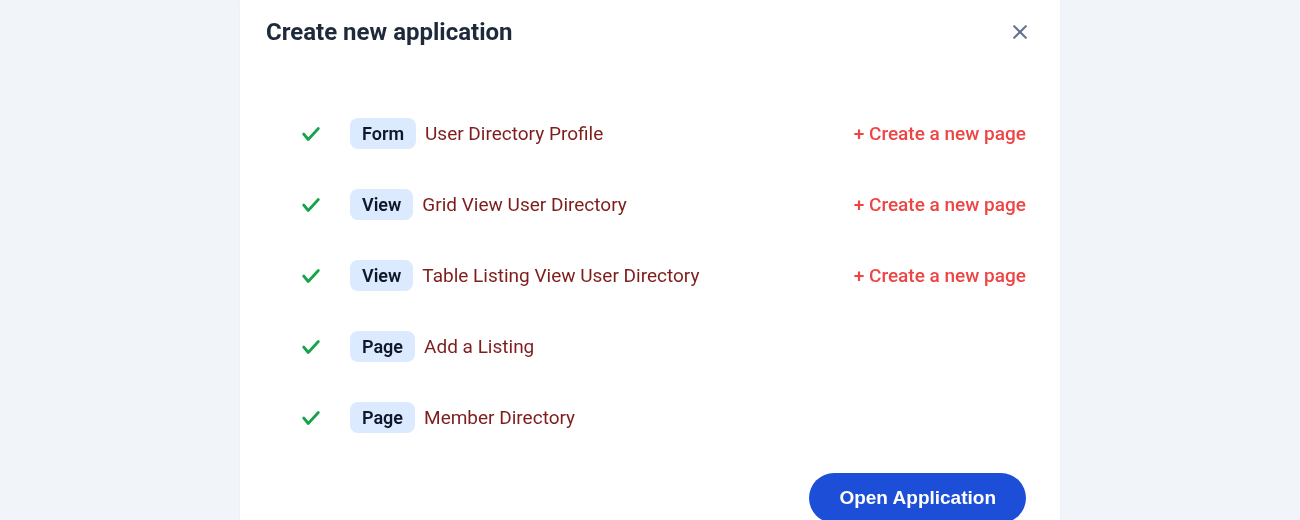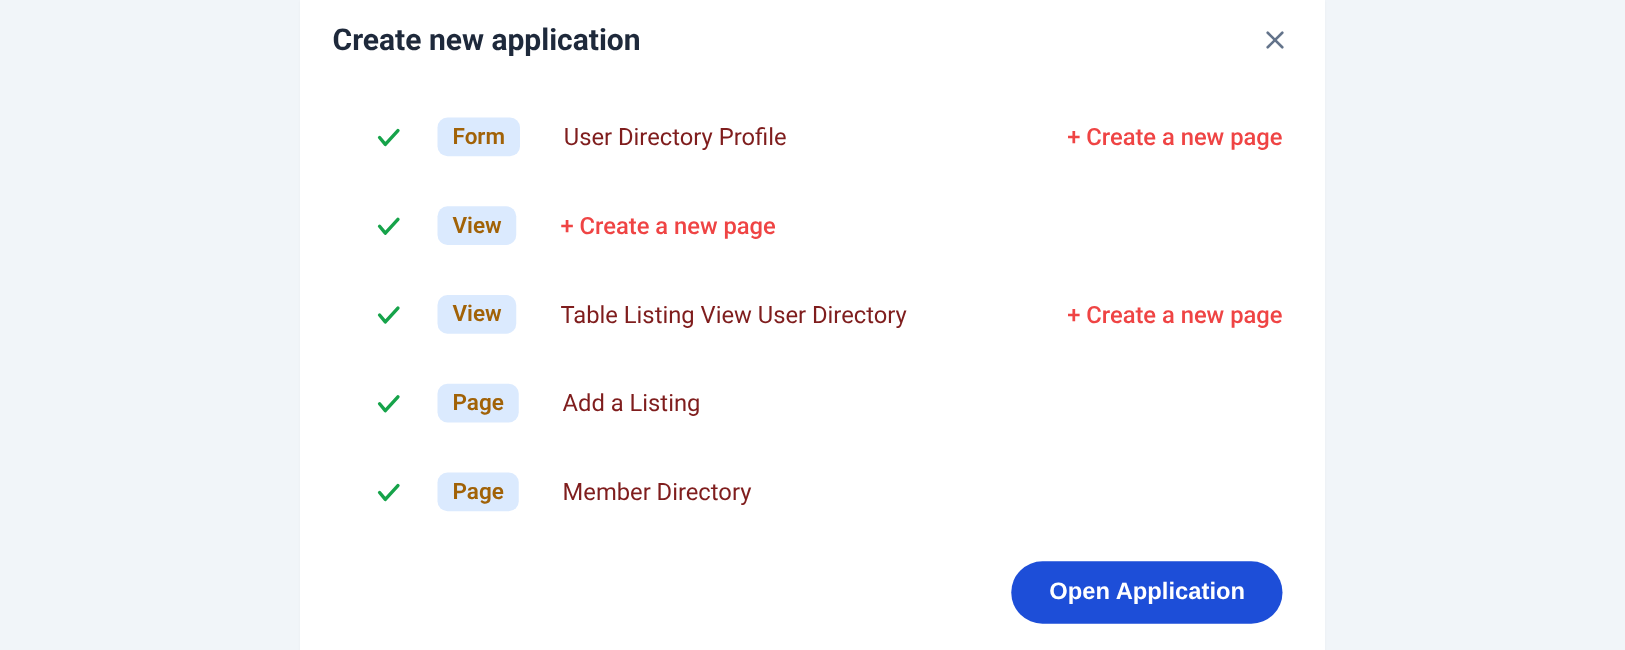--- a/index.html
+++ b/index.html
@@ -17,21 +17,21 @@
       width: 820px;
       min-height: 520px;
       padding: 18px 26px 26px 26px;
       position: relative;
       box-shadow: 0 1px 2px rgba(0,0,0,0.04);
     }
     .modal-header {
       display: flex;
       justify-content: space-between;
       align-items: center;
-      margin-bottom: 48px;
+      margin-bottom: 72px;
     }
     .modal-title {
       font-size: 24px;
       font-weight: 700;
       color: #1e293b;
     }
     .close-btn {
       cursor: pointer;
       width: 28px;
       height: 28px;
@@ -53,27 +53,27 @@
     .check {
       width: 28px;
       flex-shrink: 0;
       display: flex;
       align-items: center;
       color: #16a34a;
     }
     .check svg { width: 22px; height: 22px; }
     .tag {
       background: #dbeafe;
-      color: #a16207;
+      color: #0f172a;
       font-weight: 600;
       font-size: 18px;
       padding: 5px 12px;
       border-radius: 8px;
       margin-left: 22px;
-      margin-right: 35px;
+      margin-right: 9px;
       flex-shrink: 0;
     }
     .item-name {
       color: #7f1d1d;
       font-size: 19px;
       flex-grow: 1;
     }
     .create-link {
       color: #ef4444;
       font-size: 19px;
@@ -124,20 +124,21 @@
         <span class="item-name">User Directory Profile</span>
         <a class="create-link">+ Create a new page</a>
       </div>
       <div class="item-row">
         <span class="check">
           <svg viewBox="0 0 24 24" fill="none" stroke="currentColor" stroke-width="3" stroke-linecap="round" stroke-linejoin="round">
             <polyline points="4 12 9 18 20 6"></polyline>
           </svg>
         </span>
         <span class="tag">View</span>
+        <span class="item-name">Grid View User Directory</span>
         <a class="create-link">+ Create a new page</a>
       </div>
       <div class="item-row">
         <span class="check">
           <svg viewBox="0 0 24 24" fill="none" stroke="currentColor" stroke-width="3" stroke-linecap="round" stroke-linejoin="round">
             <polyline points="4 12 9 18 20 6"></polyline>
           </svg>
         </span>
         <span class="tag">View</span>
         <span class="item-name">Table Listing View User Directory</span>

